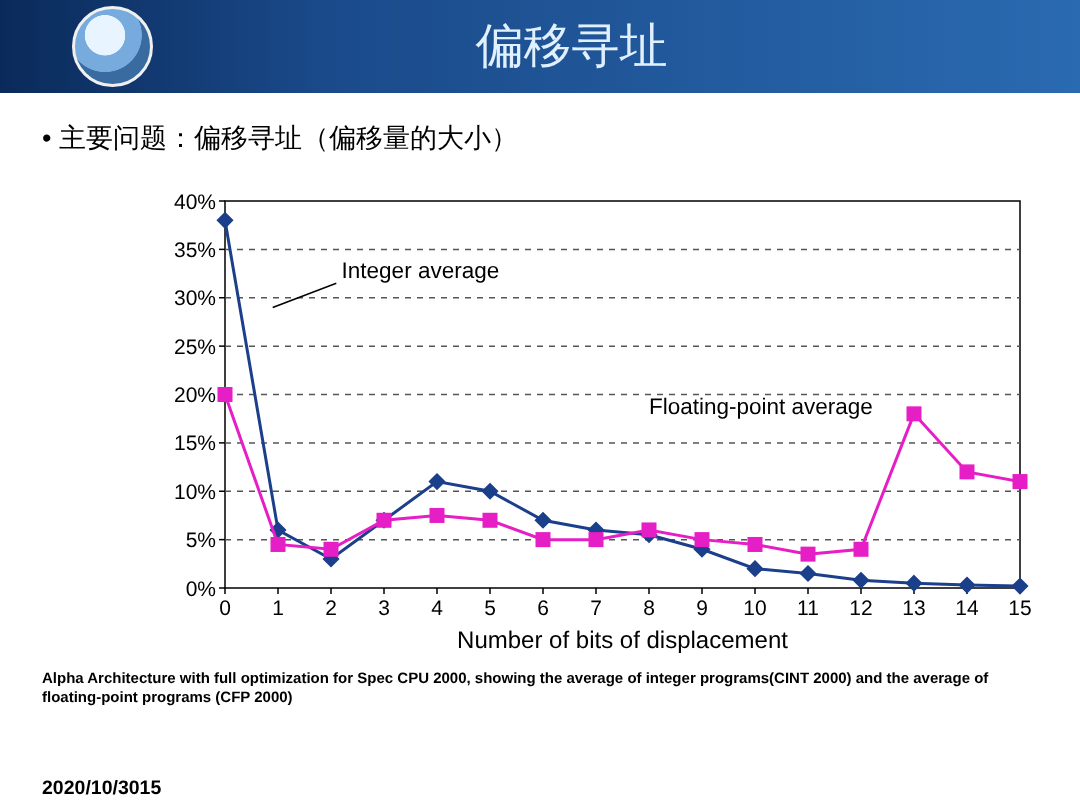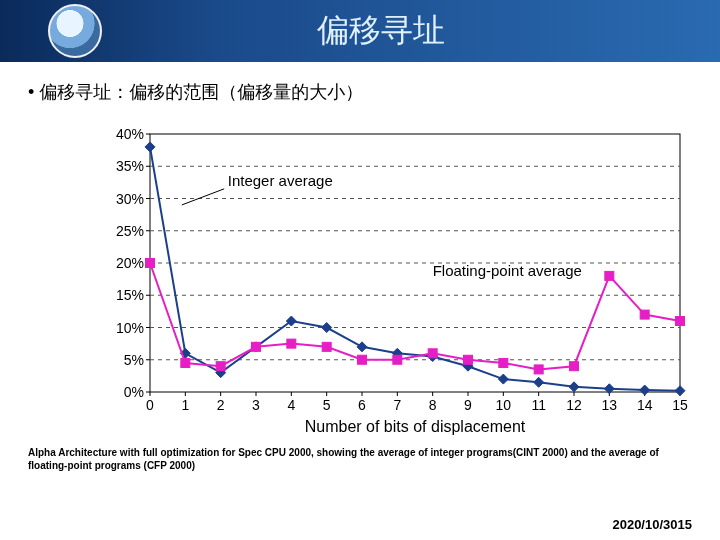--- a/index.html
+++ b/index.html
@@ -62,34 +62,34 @@
     font-size: 10px;
     font-weight: bold;
     line-height: 1.3;
   }
   .footer {
     position: absolute;
     bottom: 8px;
     left: 28px;
     right: 28px;
     display: flex;
-    justify-content: flex-end;
+    justify-content: flex-start;
     font-size: 13px;
     font-weight: bold;
   }
 </style>
 </head>
 <body>
 
 <div class="header">
   <div class="logo"></div>
   <div class="title">偏移寻址</div>
 </div>
 
-<div class="bullet-line">•   偏移寻址：偏移的范围（偏移量的大小）</div>
+<div class="bullet-line">•   主要问题：偏移寻址（偏移量的大小）</div>
 
 <div class="chart-wrap">
   <svg class="chart" id="chart-svg" width="680" height="320">
       <rect x="130" y="12" width="530" height="258" fill="none" stroke="#000" stroke-width="1"></rect>
       <text x="124" y="275" text-anchor="end" font-size="14" font-family="Arial">0%</text>
       <line x1="126" y1="270" x2="130" y2="270" stroke="#000"></line>
       <line x1="130" y1="237.75" x2="660" y2="237.75" stroke="#555" stroke-dasharray="4 4" stroke-width="1"></line>
       <text x="124" y="242.75" text-anchor="end" font-size="14" font-family="Arial">5%</text>
       <line x1="126" y1="237.75" x2="130" y2="237.75" stroke="#000"></line>
       <line x1="130" y1="205.5" x2="660" y2="205.5" stroke="#555" stroke-dasharray="4 4" stroke-width="1"></line>

